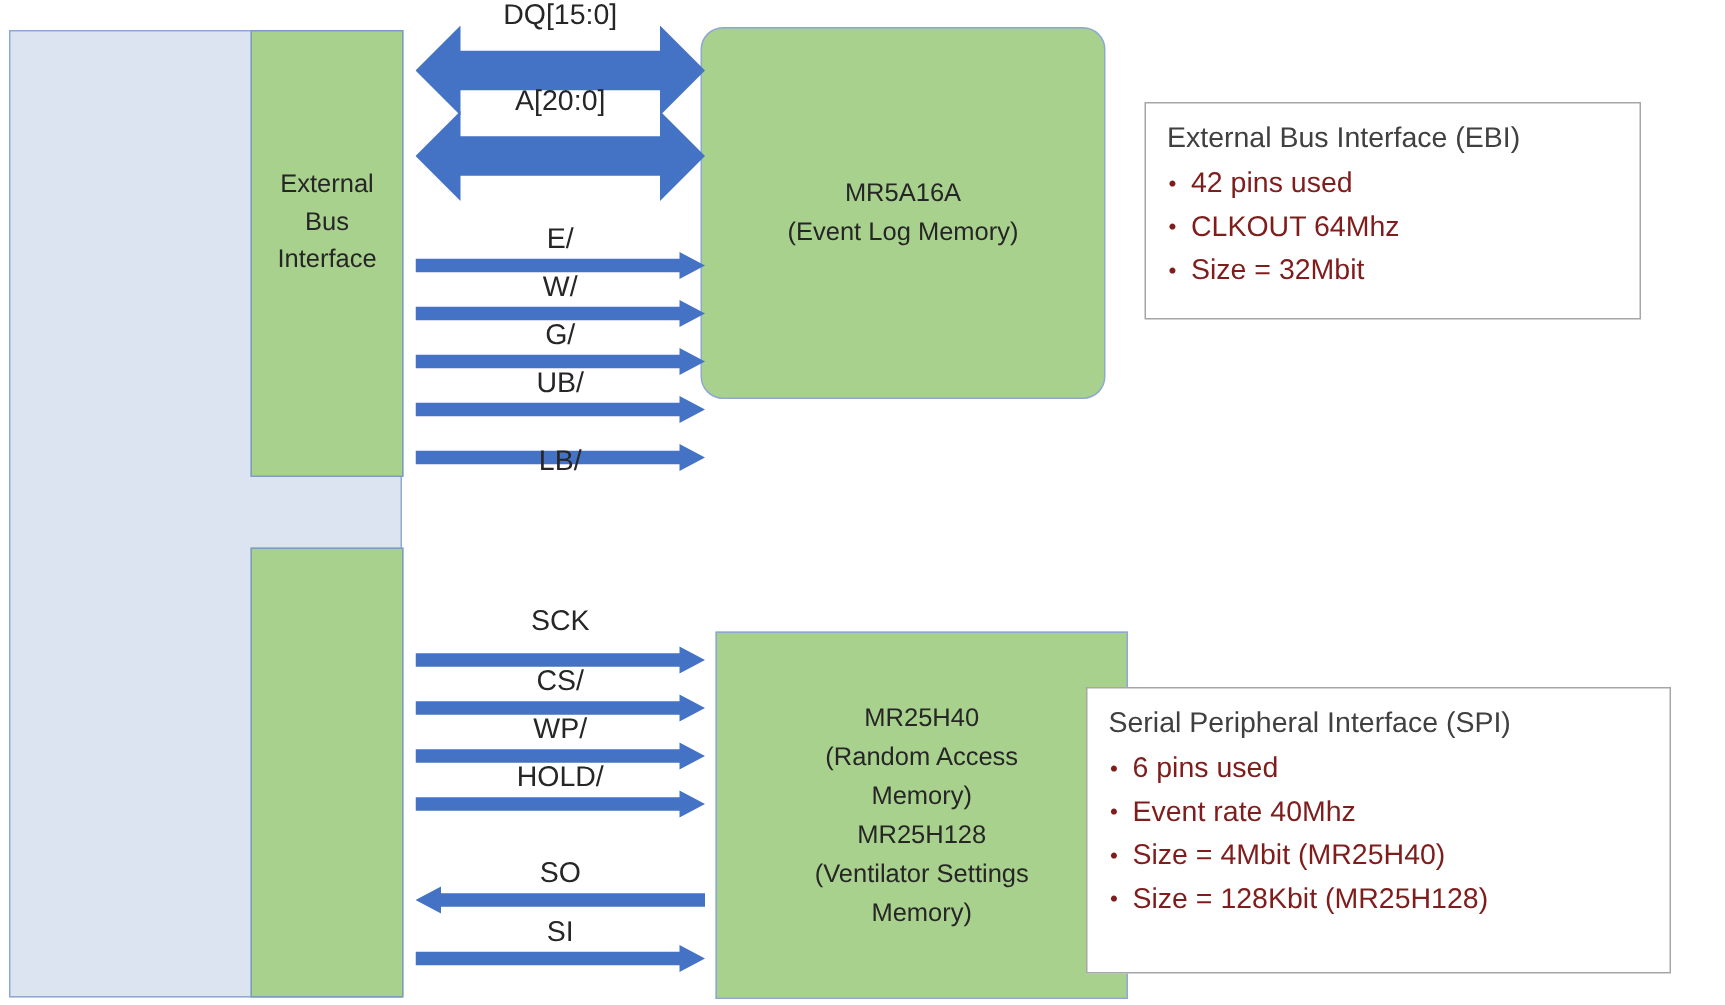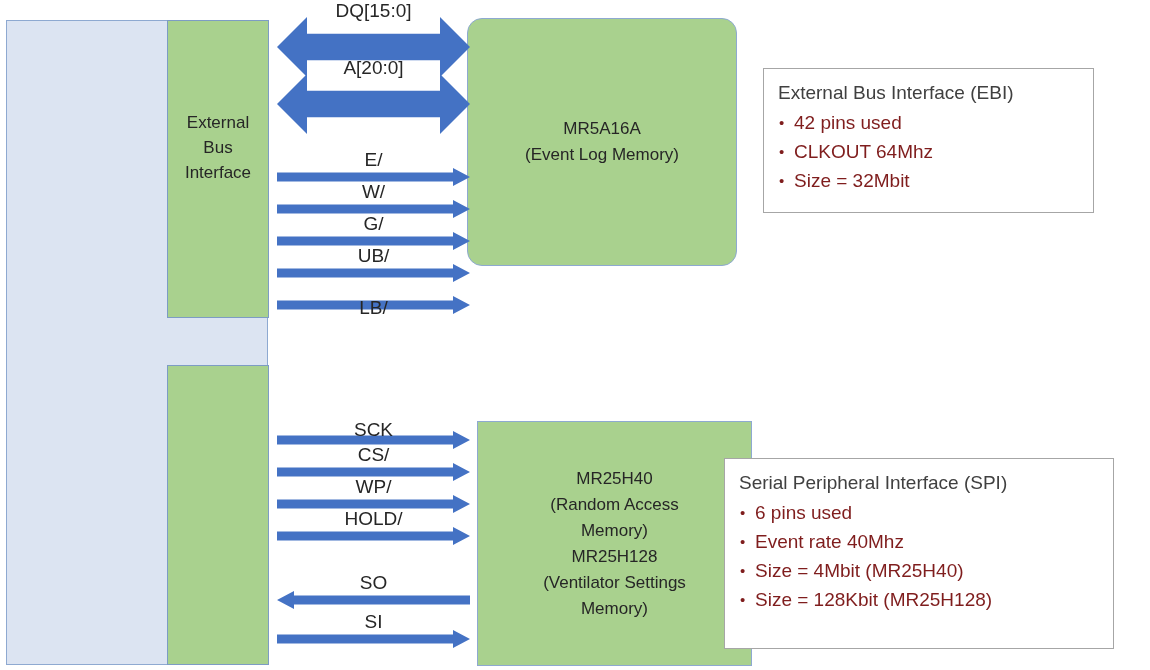--- a/index.html
+++ b/index.html
@@ -207,21 +207,21 @@
         <svg width="193" height="26" viewBox="0 0 193 26">
     <polygon points="193,13 176,4 176,8.5 0,8.5 0,17.5 176,17.5 176,22" fill="#4472C4"></polygon>
         </svg>
       </div>
       <div class="sig-label" style="left: 277px; width: 193px; top: 277px; margin-top: 20px;">LB/</div>
       <div class="arrow" style="top: 427px;">
         <svg width="193" height="26" viewBox="0 0 193 26">
     <polygon points="193,13 176,4 176,8.5 0,8.5 0,17.5 176,17.5 176,22" fill="#4472C4"></polygon>
         </svg>
       </div>
-      <div class="sig-label" style="left: 277px; width: 193px; top: 419px;">SCK</div>
+      <div class="sig-label" style="left: 277px; width: 193px; top: 404px;">SCK</div>
       <div class="arrow" style="top: 459px;">
         <svg width="193" height="26" viewBox="0 0 193 26">
     <polygon points="193,13 176,4 176,8.5 0,8.5 0,17.5 176,17.5 176,22" fill="#4472C4"></polygon>
         </svg>
       </div>
       <div class="sig-label" style="left: 277px; width: 193px; top: 444px;">CS/</div>
       <div class="arrow" style="top: 491px;">
         <svg width="193" height="26" viewBox="0 0 193 26">
     <polygon points="193,13 176,4 176,8.5 0,8.5 0,17.5 176,17.5 176,22" fill="#4472C4"></polygon>
         </svg>

